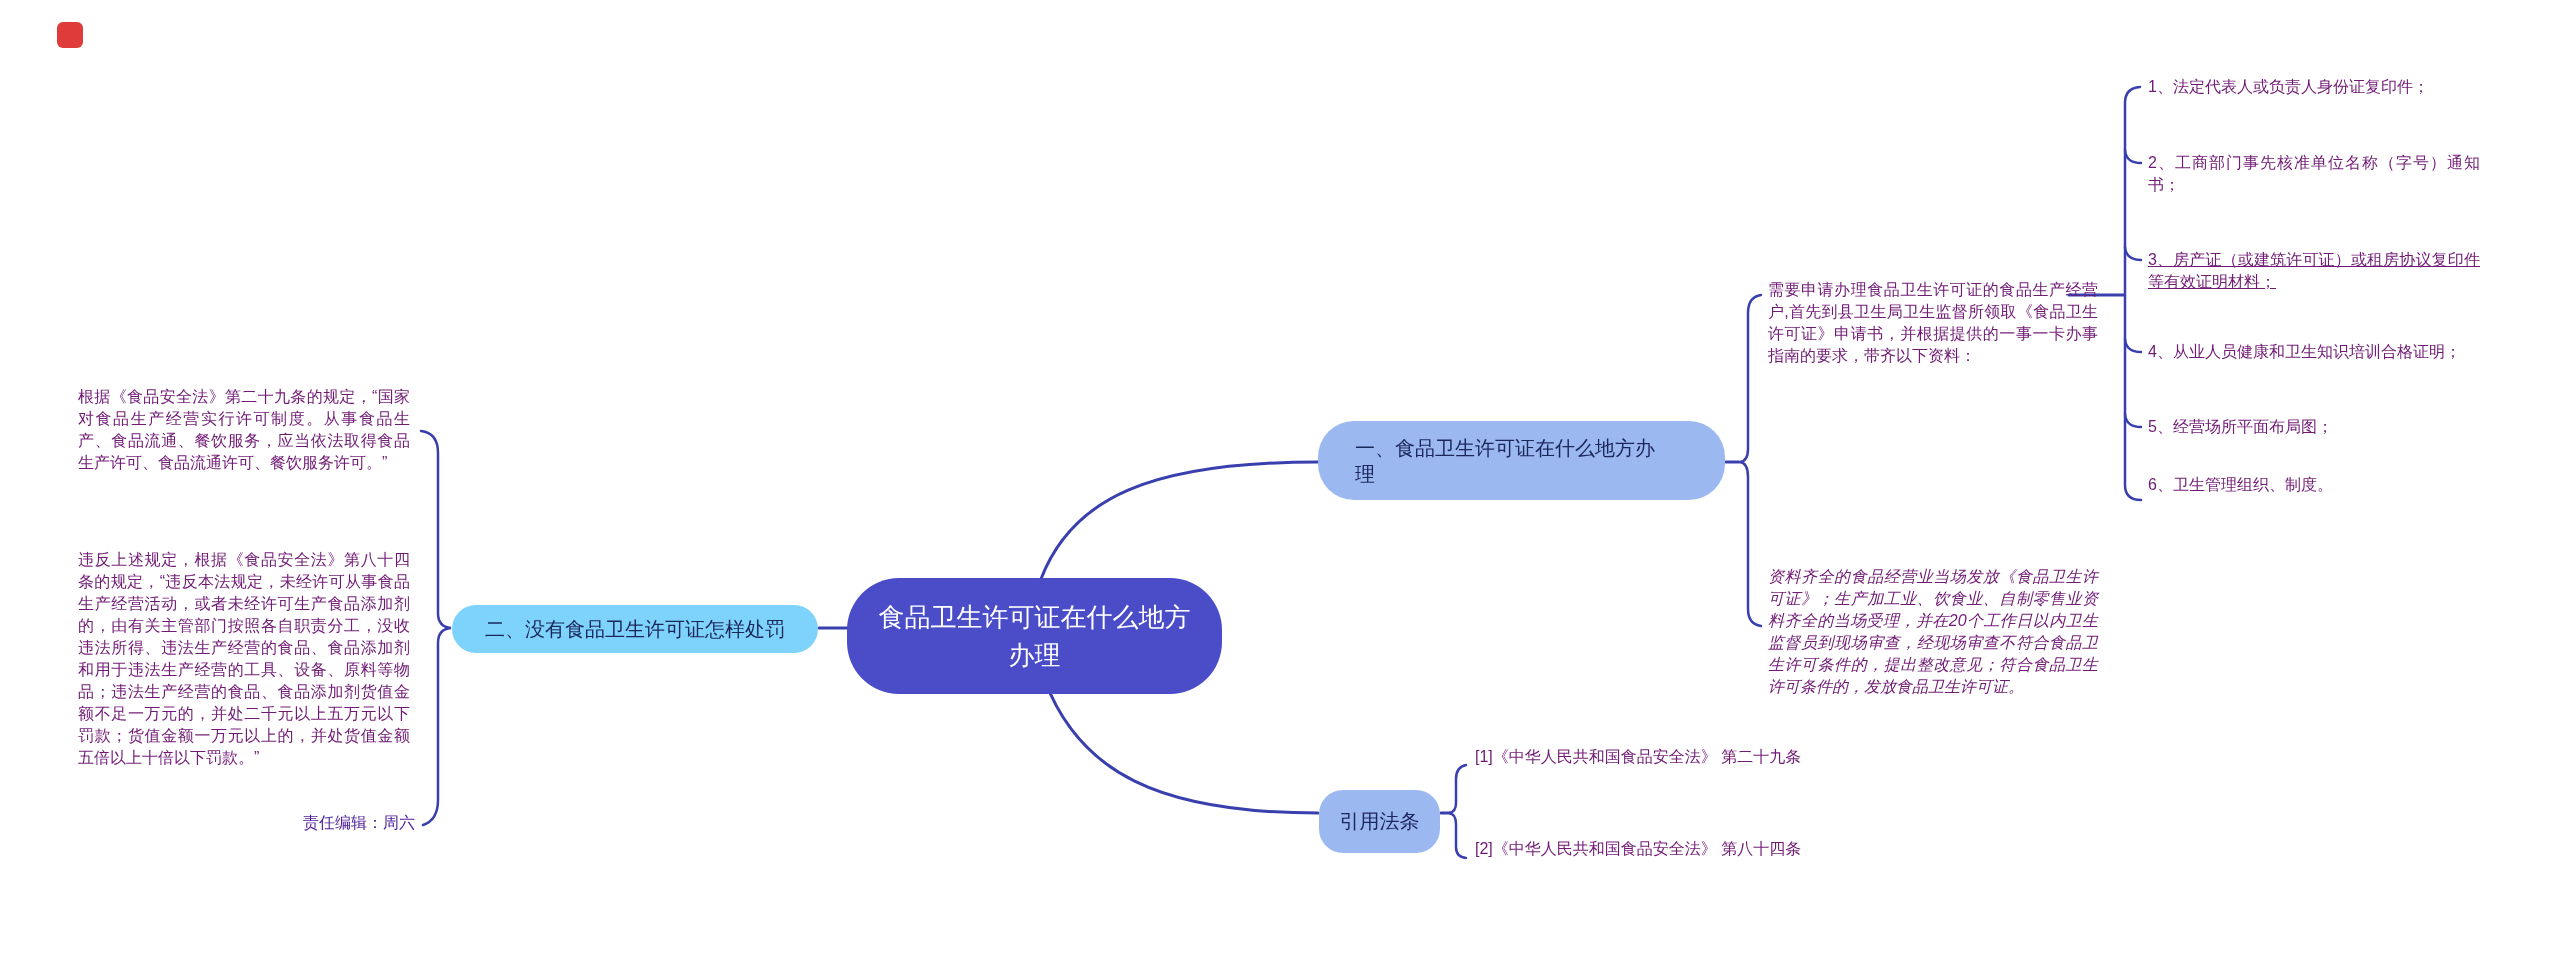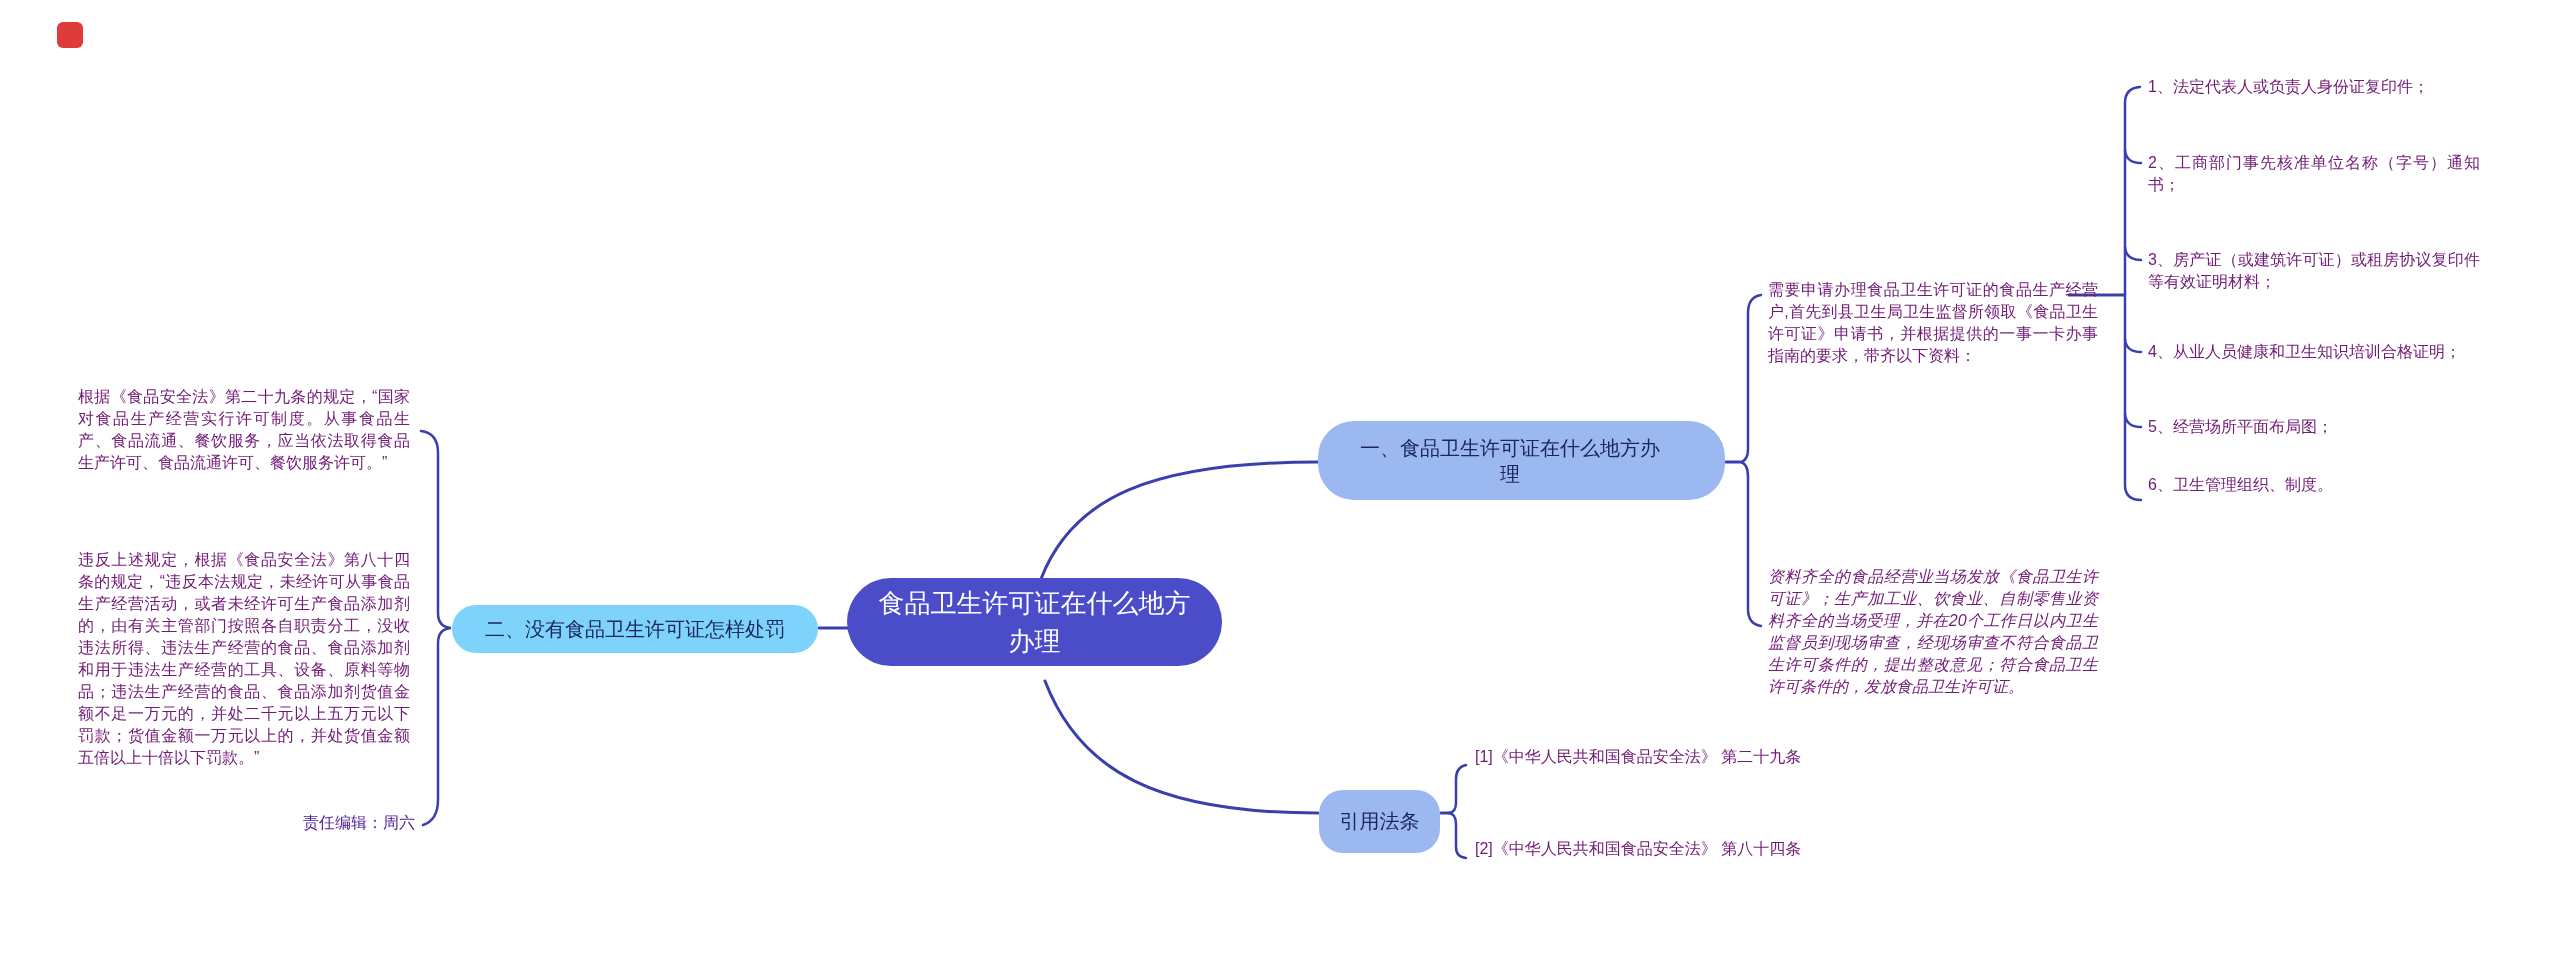--- a/index.html
+++ b/index.html
@@ -15,32 +15,32 @@
   .bodytext{
     color:#701a75;font-size:16px;line-height:22px;letter-spacing:0;
     text-align:justify;
   }
   .pill{
     display:flex;align-items:center;justify-content:center;
     box-sizing:border-box;border-radius:52px;
     color:#1b265a;background:#9cb8f1;
   }
   .center-topic{
-    left:847px;top:578px;width:375px;height:88px;border-radius:52px;
+    left:847px;top:578px;width:375px;height:116px;border-radius:52px;
     background:#4a4cc8;color:#ffffff;font-size:26px;line-height:38px;
     text-align:center;padding:0 28px;
   }
   .topic-punish{
     left:452px;top:605px;width:366px;height:48px;border-radius:24px;
     font-size:20px;white-space:nowrap;
   }
   .topic-where{
     left:1318px;top:421px;width:407px;height:79px;border-radius:36px;
     font-size:20px;line-height:26px;justify-content:flex-start;
-    padding:0 60px 0 37px;text-align:center;
+    padding:0 60px 0 37px;text-align:left;
   }
   .topic-laws{
     left:1319px;top:790px;width:121px;height:63px;border-radius:24px;
     font-size:20px;white-space:nowrap;
   }
   .editor{color:#4c1d95;font-size:16px;line-height:22px;text-align:right;}
 </style>
 </head>
 <body>
 
@@ -81,21 +81,21 @@
   </div>
 
   <div class="abs pill topic-where" style="background: rgb(156, 184, 241);">
     <span>一、食品卫生许可证在什么地方办理</span>
   </div>
 
   <div class="abs bodytext" style="left:1768px;top:251px;width:330px;margin-top:28px;">需要申请办理食品卫生许可证的食品生产经营户,首先到县卫生局卫生监督所领取《食品卫生许可证》申请书，并根据提供的一事一卡办事指南的要求，带齐以下资料：</div>
 
   <div class="abs bodytext" style="left:2148px;top:76px;width:340px;">1、法定代表人或负责人身份证复印件；</div>
   <div class="abs bodytext" style="left:2148px;top:152px;width:332px;">2、工商部门事先核准单位名称（字号）通知书；</div>
-  <div class="abs bodytext" style="left:2148px;top:249px;width:332px;">3、房产证（或建筑许可证）或租房协议复印件等有效证明材料；</div>
+  <div class="abs bodytext" style="left:2148px;top:249px;width:332px;text-decoration:underline;">3、房产证（或建筑许可证）或租房协议复印件等有效证明材料；</div>
   <div class="abs bodytext" style="left:2148px;top:341px;width:340px;">4、从业人员健康和卫生知识培训合格证明；</div>
   <div class="abs bodytext" style="left:2148px;top:416px;width:340px;">5、经营场所平面布局图；</div>
   <div class="abs bodytext" style="left:2148px;top:474px;width:340px;">6、卫生管理组织、制度。</div>
 
   <div class="abs bodytext" style="left:1768px;top:566px;width:330px;font-style:italic;">资料齐全的食品经营业当场发放《食品卫生许可证》；生产加工业、饮食业、自制零售业资料齐全的当场受理，并在20个工作日以内卫生监督员到现场审查，经现场审查不符合食品卫生许可条件的，提出整改意见；符合食品卫生许可条件的，发放食品卫生许可证。</div>
 
   <div class="abs pill topic-punish" style="background: #7dd3fc;">
     <span>二、没有食品卫生许可证怎样处罚</span>
   </div>
 

